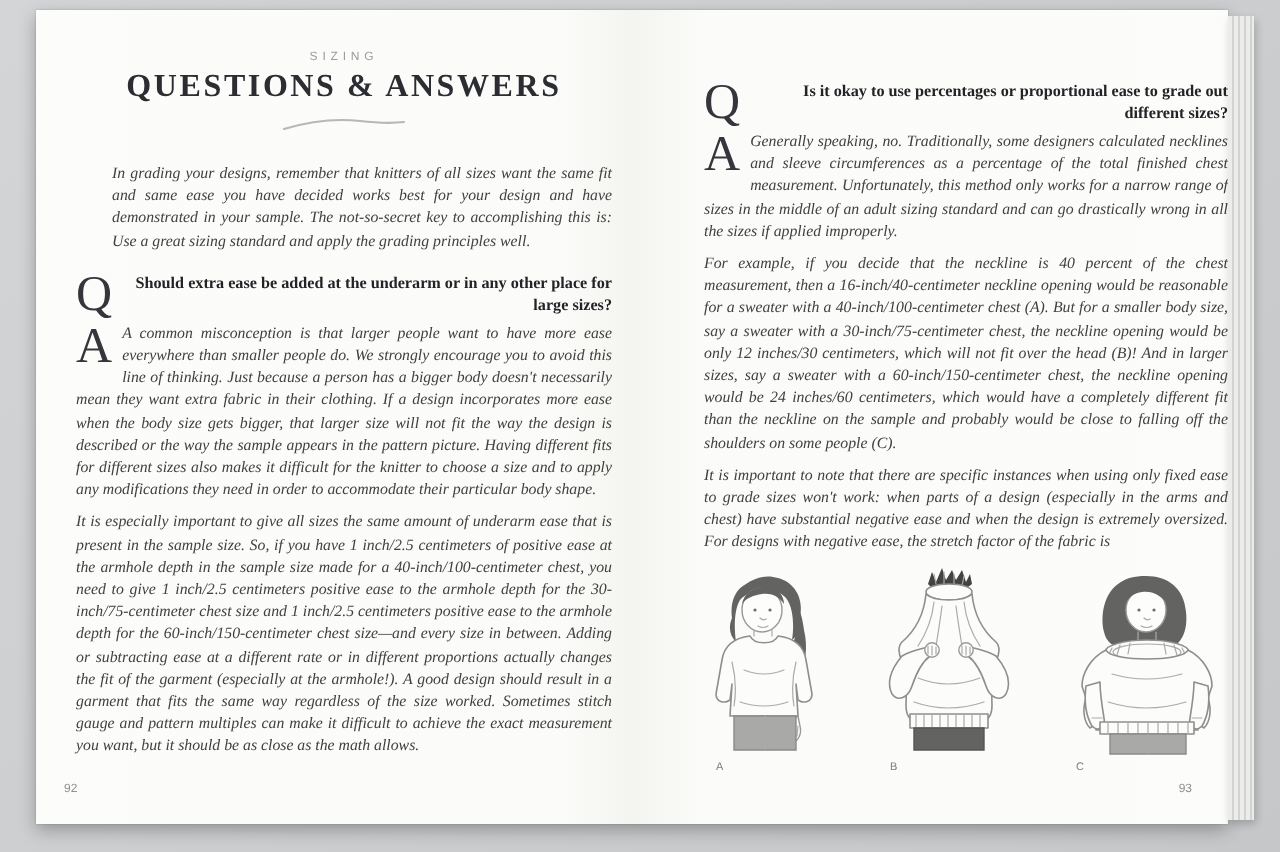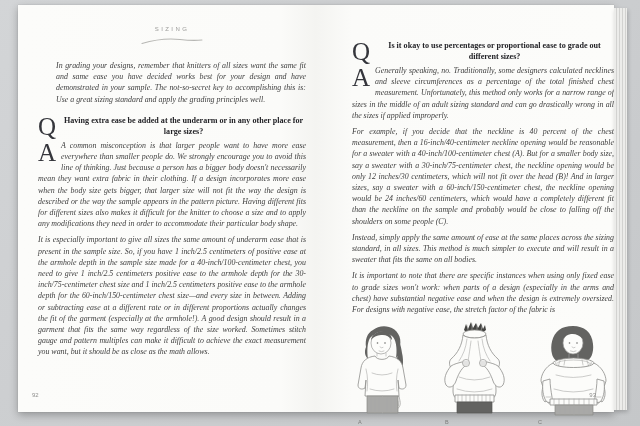--- a/index.html
+++ b/index.html
@@ -46,21 +46,21 @@
   .body-text p{margin:0 0 5px 0;font-style:italic;}
   .intro{margin-top:14px;margin-left:18px;}
 
   .qa-q{margin-top:9px;}
   .dropcap{
     float:left;font-size:25px;line-height:21px;padding-top:2px;
     color:#35363c;margin-right:5px;font-family:"Liberation Serif",serif;
   }
   .question-text{
     font-weight:bold;font-size:8.1px;line-height:11px;color:#232327;
-    text-align:center;padding-top:1px;
+    text-align:right;padding-top:1px;
   }
   .qa-a{margin-top:3px;}
 
   .pagenum{
     position:absolute;bottom:14px;font-size:6px;color:#8f8f8d;
     font-family:"Liberation Sans",sans-serif;
   }
   .pagenum-left{left:14px;}
   .pagenum-right{right:18px;}
 
@@ -77,31 +77,32 @@
 </style>
 </head>
 <body>
 
 <div class="book">
   <div class="spine-shadow"></div>
 
   <div class="page page-left">
     <div class="col col-left">
       <div class="section-label">SIZING</div>
+      <div class="page-title">QUESTIONS &amp; ANSWERS</div>
       <svg class="flourish" width="64" height="9" viewBox="0 0 64 9">
         <path d="M2,6.5 Q22,0.5 40,2.5 Q53,4 62,3" fill="none" stroke="#b7b7b4" stroke-width="1.1" stroke-linecap="round"></path>
       </svg>
 
       <div class="body-text intro">
         <p>In grading your designs, remember that knitters of all sizes want the same fit and same ease you have decided works best for your design and have demonstrated in your sample. The not-so-secret key to accomplishing this is: Use a great sizing standard and apply the grading principles well.</p>
       </div>
 
       <div class="qa-q">
         <span class="dropcap">Q</span>
-        <div class="question-text">Having extra ease be added at the underarm or in any other place for large sizes?</div>
+        <div class="question-text">Should extra ease be added at the underarm or in any other place for large sizes?</div>
       </div>
 
       <div class="qa-a body-text">
         <span class="dropcap">A</span>
         <p>A common misconception is that larger people want to have more ease everywhere than smaller people do. We strongly encourage you to avoid this line of thinking. Just because a person has a bigger body doesn't necessarily mean they want extra fabric in their clothing. If a design incorporates more ease when the body size gets bigger, that larger size will not fit the way the design is described or the way the sample appears in the pattern picture. Having different fits for different sizes also makes it difficult for the knitter to choose a size and to apply any modifications they need in order to accommodate their particular body shape.</p>
         <p>It is especially important to give all sizes the same amount of underarm ease that is present in the sample size. So, if you have 1 inch/2.5 centimeters of positive ease at the armhole depth in the sample size made for a 40-inch/100-centimeter chest, you need to give 1 inch/2.5 centimeters positive ease to the armhole depth for the 30-inch/75-centimeter chest size and 1 inch/2.5 centimeters positive ease to the armhole depth for the 60-inch/150-centimeter chest size—and every size in between. Adding or subtracting ease at a different rate or in different proportions actually changes the fit of the garment (especially at the armhole!). A good design should result in a garment that fits the same way regardless of the size worked. Sometimes stitch gauge and pattern multiples can make it difficult to achieve the exact measurement you want, but it should be as close as the math allows.</p>
       </div>
     </div>
     <div class="pagenum pagenum-left">92</div>
   </div>
@@ -110,21 +111,20 @@
     <div class="col col-right">
       <div class="qa-q" style="margin-top:34px;">
         <span class="dropcap">Q</span>
         <div class="question-text">Is it okay to use percentages or proportional ease to grade out different sizes?</div>
       </div>
 
       <div class="qa-a body-text">
         <span class="dropcap">A</span>
         <p>Generally speaking, no. Traditionally, some designers calculated necklines and sleeve circumferences as a percentage of the total finished chest measurement. Unfortunately, this method only works for a narrow range of sizes in the middle of an adult sizing standard and can go drastically wrong in all the sizes if applied improperly.</p>
         <p>For example, if you decide that the neckline is 40 percent of the chest measurement, then a 16-inch/40-centimeter neckline opening would be reasonable for a sweater with a 40-inch/100-centimeter chest (A). But for a smaller body size, say a sweater with a 30-inch/75-centimeter chest, the neckline opening would be only 12 inches/30 centimeters, which will not fit over the head (B)! And in larger sizes, say a sweater with a 60-inch/150-centimeter chest, the neckline opening would be 24 inches/60 centimeters, which would have a completely different fit than the neckline on the sample and probably would be close to falling off the shoulders on some people (C).</p>
-        <p>Instead, simply apply the same amount of ease at the same places across the sizing standard, in all sizes. This method is much simpler to execute and will result in a sweater that fits the same on all bodies.</p>
         <p>It is important to note that there are specific instances when using only fixed ease to grade sizes won't work: when parts of a design (especially in the arms and chest) have substantial negative ease and when the design is extremely oversized. For designs with negative ease, the stretch factor of the fabric is</p>
       </div>
 
       <div class="figures">
 
         <div class="figure">
           <svg width="60" height="92" viewBox="0 0 60 92">
             <path class="hair" d="M19,5 C13,8 11,15 12,22 C10,27 11,31 14,34 C13,27 13,18 16,13 C21,7 34,6 39,12 C43,17 43,27 42,33 C45,31 47,26 46,21 C48,12 43,4 35,2 C29,0 23,2 19,5 Z"></path>
             <path class="hair" d="M41,12 C45,20 45,30 42,36 C46,40 47,46 45,51 C49,46 50,36 48,28 C47,20 45,14 41,12 Z"></path>
             <ellipse class="skin" cx="27" cy="18" rx="10" ry="11"></ellipse>

